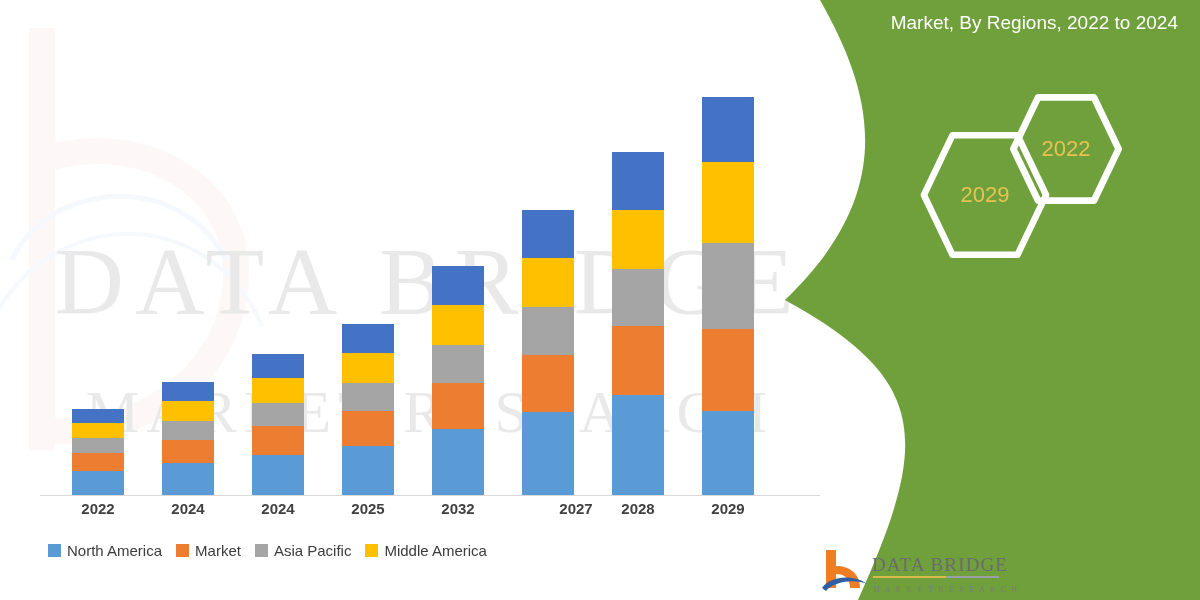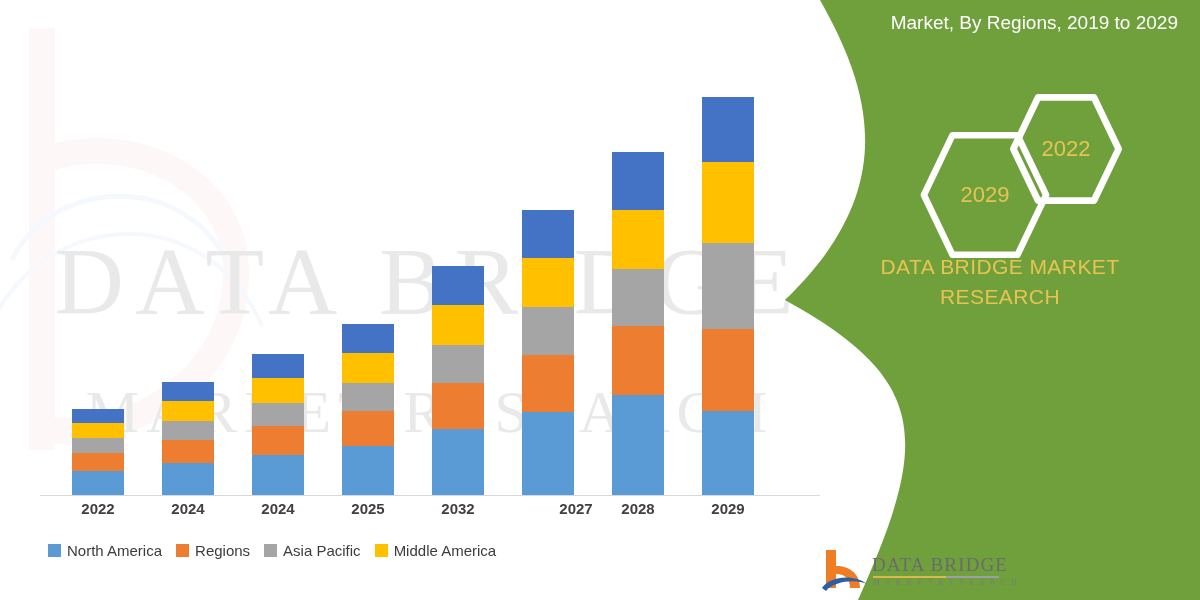--- a/index.html
+++ b/index.html
@@ -83,21 +83,21 @@
   }
 
   
   .logo{position:absolute;right:160px;bottom:4px;width:220px;height:48px;}
   .logo-text{
     position:absolute;left:52px;top:6px;
     font-family:"Liberation Serif",serif;
     font-size:19px;letter-spacing:.06em;color:#6b6b6b;
   }
   .logo-sub{
-    position:absolute;left:53px;top:30px;
+    position:absolute;left:53px;top:37px;
     font-family:"Liberation Serif",serif;
     font-size:7.5px;letter-spacing:.26em;color:#7b7b7b;white-space:nowrap;
   }
   .logo-rule{position:absolute;left:53px;top:28px;width:126px;height:2px;
     background:linear-gradient(90deg,#d9b94b 0 58%,#9aa0a6 58% 100%);}
 </style>
 </head>
 <body>
 
 <div id="stage">
@@ -187,54 +187,53 @@
       <div class="xlab" style="left: 662px;">2029</div>
     </div>
 
   <div class="legend" id="legend">
       <div class="lg-item">
         <span class="lg-swatch" style="background: rgb(91, 155, 213);"></span>
         <span class="lg-label">North America</span>
       </div>
       <div class="lg-item">
         <span class="lg-swatch" style="background: rgb(237, 125, 49);"></span>
-        <span class="lg-label">Regions</span>
+        <span class="lg-label">Market</span>
       </div>
       <div class="lg-item">
         <span class="lg-swatch" style="background: rgb(165, 165, 165);"></span>
         <span class="lg-label">Asia Pacific</span>
       </div>
       <div class="lg-item">
         <span class="lg-swatch" style="background: rgb(255, 192, 0);"></span>
         <span class="lg-label">Middle America</span>
       </div>
     </div>
 
   <svg class="green-panel" viewBox="0 0 420 600" preserveAspectRatio="none" aria-hidden="true">
     <path d="M40 0 L420 0 L420 600 L78 600 C 150 440, 150 380, 5 300 C 120 190, 92 92, 40 0 Z" fill="#6FA03C"></path>
   </svg>
 
   <div class="panel-content">
-    <div class="panel-title">Market, By Regions, 2019 to 2029</div>
+    <div class="panel-title">Market, By Regions, 2022 to 2024</div>
 
     <div class="hex" id="hex-2029">
       <svg viewBox="0 0 100 100" aria-hidden="true">
         <polygon points="25,4 75,4 97,50 75,96 25,96 3,50" fill="none" stroke="#ffffff" stroke-width="5" stroke-linejoin="round"></polygon>
       </svg>
       <span>2029</span>
     </div>
 
     <div class="hex" id="hex-2022">
       <svg viewBox="0 0 100 100" aria-hidden="true">
         <polygon points="25,4 75,4 97,50 75,96 25,96 3,50" fill="none" stroke="#ffffff" stroke-width="6" stroke-linejoin="round"></polygon>
       </svg>
       <span>2022</span>
     </div>
 
-    <div class="brand">DATA BRIDGE MARKET RESEARCH</div>
 
     <div class="logo">
       <svg width="50" height="46" viewBox="0 0 50 46" aria-hidden="true">
         <path d="M6 2 L16 2 L16 18 C 30 18, 40 26, 40 40 L30 40 C 30 30, 24 26, 16 26 L16 40 L6 40 Z" fill="#EE7D23"></path>
         <path d="M2 40 C 10 28, 34 26, 47 36 C 36 31, 14 33, 6 43 Z" fill="#2E5FA3"></path>
       </svg>
       <div class="logo-rule"></div>
       <div class="logo-text">DATA BRIDGE</div>
       <div class="logo-sub">M A R K E T   R E S E A R C H</div>
     </div>

